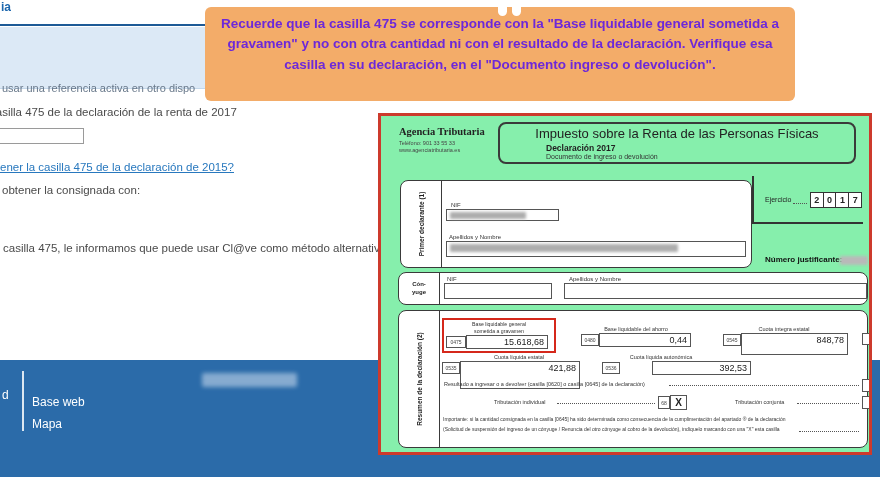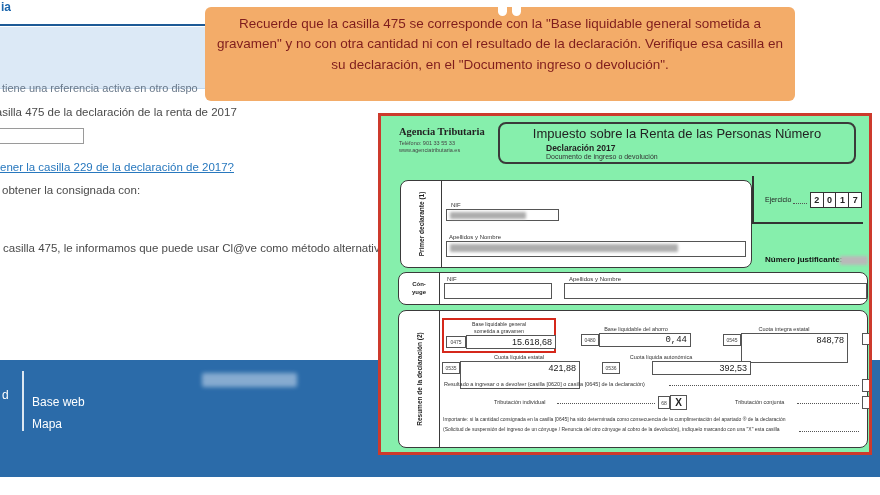--- a/index.html
+++ b/index.html
@@ -21,21 +21,21 @@
   
   .footer{left:0;top:360px;width:880px;height:117px;background:#2b6ba9;z-index:1;}
   .footer-frag{left:2px;top:28px;color:#ffffff;font-size:12px;}
   .footer-sep{left:22px;top:11px;width:2px;height:60px;background:#dce7f1;}
   .f-link{left:32px;color:#ffffff;font-size:12px;white-space:nowrap;cursor:pointer;}
   .f1{top:13px;} .f2{top:35px;} .f3{top:57px;}
   .f-blur{left:202px;top:13px;width:95px;height:14px;background:#86abd0;border-radius:2px;filter:blur(2px);}
 
   
   .callout{left:205px;top:7px;width:590px;height:94px;background:#f3ac69;border-radius:6px;z-index:10;}
-  .callout-text{position:absolute;left:10px;right:10px;top:7px;text-align:center;font-size:13.5px;font-weight:normal;color:#7f1d1d;line-height:1.5;}
+  .callout-text{position:absolute;left:10px;right:10px;top:7px;text-align:center;font-size:13.5px;font-weight:bold;color:#6d28d9;line-height:1.5;}
   .notch{position:absolute;top:0;width:9px;height:9px;background:#ffffff;border-radius:0 0 7px 7px;}
   .n1{left:293px;} .n2{left:307px;}
 
   
   .form{left:378px;top:113px;width:488px;height:336px;border:3px solid #cd3a2c;background:#86efac;z-index:5;overflow:hidden;}
   .form .abs{position:absolute;}
   .agency-name{left:18px;top:10px;font-family:"Liberation Serif",serif;font-weight:bold;font-size:10.5px;color:#222;}
   .agency-sub{left:18px;font-size:5.5px;color:#444;white-space:nowrap;}
   .a1{top:24px;} .a2{top:31px;}
   .title-box{left:117px;top:6px;width:358px;height:42px;border:2px solid #3a3a3a;border-radius:8px;box-sizing:border-box;}
@@ -76,26 +76,26 @@
 </style>
 </head>
 <body>
 
 <div id="screen">
 
   <div class="abs top-frag">ia</div>
   <div class="abs top-rule"></div>
 
   <div class="abs alert-box">
-    <div class="abs alert-text">tiene una referencia activa en otro dispo</div>
+    <div class="abs alert-text">usar una referencia activa en otro dispo</div>
   </div>
 
   <div class="abs line-casilla">casilla 475 de la declaración de la renta de 2017</div>
   <input class="abs ref-input" type="text" style="">
-  <div class="abs link-casilla">ener la casilla 229 de la declaración de 2017?</div>
+  <div class="abs link-casilla">ener la casilla 475 de la declaración de 2015?</div>
   <div class="abs line-obtener">obtener la consignada con:</div>
   <div class="abs line-clave">casilla 475, le informamos que puede usar Cl@ve como método alternativo p</div>
 
   <div class="abs footer">
     <div class="abs footer-frag">d</div>
     <div class="abs footer-sep"></div>
     <div class="abs f-blur"></div>
     <div class="abs f-link f2">Base web</div>
     <div class="abs f-link f3">Mapa</div>
   </div>
@@ -106,21 +106,21 @@
     <div class="callout-text">Recuerde que la casilla 475 se corresponde con la "Base liquidable general sometida a gravamen" y no con otra cantidad ni con el resultado de la declaración. Verifique esa casilla en su declaración, en el "Documento ingreso o devolución".</div>
   </div>
 
   <div class="abs form">
 
     <div class="abs agency-name">Agencia Tributaria</div>
     <div class="abs agency-sub a1">Teléfono: 901 33 55 33</div>
     <div class="abs agency-sub a2">www.agenciatributaria.es</div>
 
     <div class="abs title-box">
-      <div class="form-title">Impuesto sobre la Renta de las Personas Número</div>
+      <div class="form-title">Impuesto sobre la Renta de las Personas Físicas</div>
       <div class="form-sub1">Declaración 2017</div>
       <div class="form-sub2">Documento de ingreso o devolución</div>
     </div>
 
     <div class="abs vdiv"></div>
     <div class="abs hdiv"></div>
     <div class="abs ej-label">Ejercicio</div>
     <div class="abs ej-dash"></div>
     <div class="abs ej-digits">
       <div class="ej-digit">2</div>
@@ -162,30 +162,30 @@
       <div class="sec-tab">
         <span class="rot-label">Resumen de la declaración (2)</span>
       </div>
 
       <div class="hl-field">
         <div class="hl-lab">
           <div>Base liquidable general</div>
           <div>sometida a gravamen</div>
         </div>
         <div class="code-box" style="left:2px;top:16px;width:20px;height:12px;line-height:11px;">0475</div>
-        <div class="amt-box" style="left:22px;top:15px;width:90px;height:14px;line-height:13px;">15.618,68</div>
+        <div class="amt-box" style="left:22px;top:15px;width:82px;height:14px;line-height:13px;">15.618,68</div>
       </div>
 
       <div class="cent-lab" style="left:237px;top:15px;">Base liquidable del ahorro</div>
       <div class="code-box" style="left:182px;top:23px;width:18px;height:12px;">0480</div>
-      <div class="amt-box" style="left:200px;top:22px;width:92px;height:14px;line-height:13px;font-family:Liberation Mono, monospace;">0,44</div>
+      <div class="amt-box" style="left:200px;top:22px;width:92px;height:14px;line-height:13px;">0,44</div>
 
       <div class="cent-lab" style="left:385px;top:15px;">Cuota íntegra estatal</div>
       <div class="code-box" style="left:324px;top:23px;width:18px;height:12px;">0545</div>
-      <div class="amt-box" style="left:342px;top:22px;width:107px;height:30px;line-height:13px;">848,78</div>
+      <div class="amt-box" style="left:342px;top:22px;width:107px;height:22px;line-height:13px;">848,78</div>
       <div class="code-box" style="left:463px;top:22px;width:16px;height:12px;"></div>
 
       <div class="cent-lab" style="left:120px;top:43px;">Cuota líquida estatal</div>
       <div class="code-box" style="left:43px;top:51px;width:18px;height:12px;">0535</div>
       <div class="amt-box" style="left:61px;top:50px;width:120px;height:28px;line-height:13px;">421,88</div>
 
       <div class="cent-lab" style="left:262px;top:43px;">Cuota líquida autonómica</div>
       <div class="code-box" style="left:203px;top:51px;width:18px;height:12px;">0536</div>
       <div class="amt-box" style="left:221px;top:50px;width:99px;height:14px;line-height:13px;margin-left:32px;">392,53</div>
 

